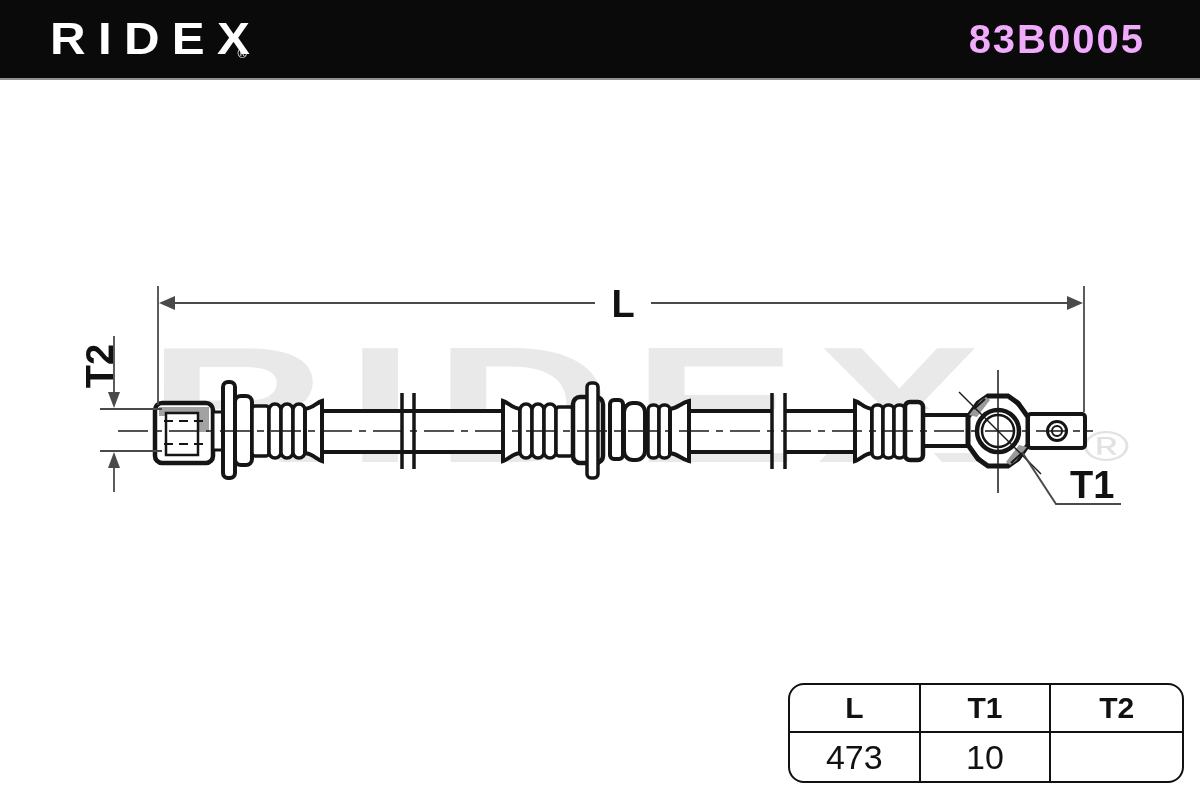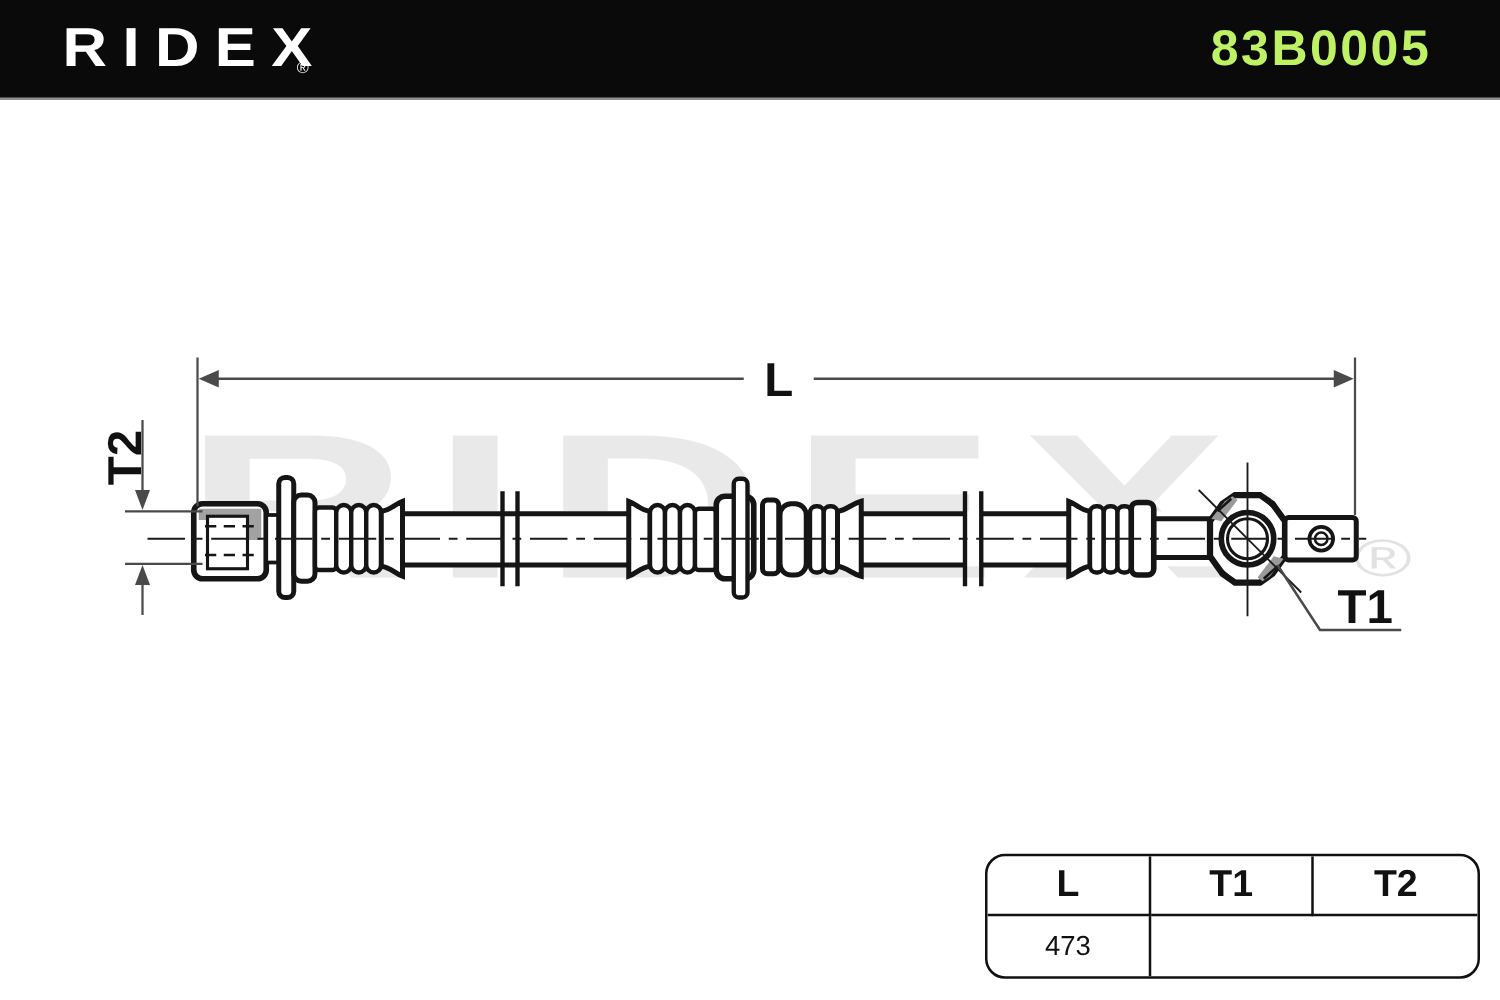--- a/index.html
+++ b/index.html
@@ -17,35 +17,35 @@
     display:flex;align-items:flex-end;margin-left:50px;color:#ffffff;
   }
   .brand{
     font-size:44px;font-weight:bold;letter-spacing:11px;line-height:1;
     transform:scaleX(1.12);transform-origin:left bottom;white-space:nowrap;
   }
   .brand-reg{
     font-size:13px;line-height:1;margin-left:-2px;margin-bottom:1px;
   }
   .part-number{
-    margin-right:55px;color:#bef264;font-size:40px;font-weight:bold;
+    margin-right:55px;color:#f0abfc;font-size:40px;font-weight:bold;
     letter-spacing:2px;line-height:80px;
   }
   
   .drawing{position:absolute;left:0;top:0;width:1200px;height:800px;}
   
   .spec-table{
     position:absolute;left:788px;top:683px;width:396px;height:100px;
     box-sizing:border-box;border:2px solid #111;border-radius:16px;
     background:#fff;display:grid;grid-template-columns:1fr 1fr 1fr;
     grid-template-rows:1fr 1fr;overflow:hidden;color:#111;
   }
   .spec-cell{
     display:flex;align-items:center;justify-content:center;
-    box-sizing:border-box;font-size:22px;
+    box-sizing:border-box;font-size:34px;
   }
   .spec-cell.head{font-weight:bold;font-size:30px;border-bottom:2px solid #111;}
   .spec-cell.c0,.spec-cell.c1{border-right:2px solid #111;}
 </style>
 </head>
 <body>
 
 <div class="header">
   <div class="brand-wrap">
     <span class="brand">RIDEX</span>
@@ -175,13 +175,14 @@
 
   <polyline points="1022,452 1056,504 1121,504" fill="none" stroke="#4a4a4a" stroke-width="2"></polyline>
   <text x="1070" y="498" font-size="38" font-weight="bold" fill="#111">T1</text>
 </svg>
 
 <div class="spec-table">
   <div class="spec-cell head c0">L</div>
   <div class="spec-cell head c1">T1</div>
   <div class="spec-cell head c2">T2</div>
   <div class="spec-cell c0">473</div>
+  <div class="spec-cell c1">10</div>
 </div>
 
 </body></html>

